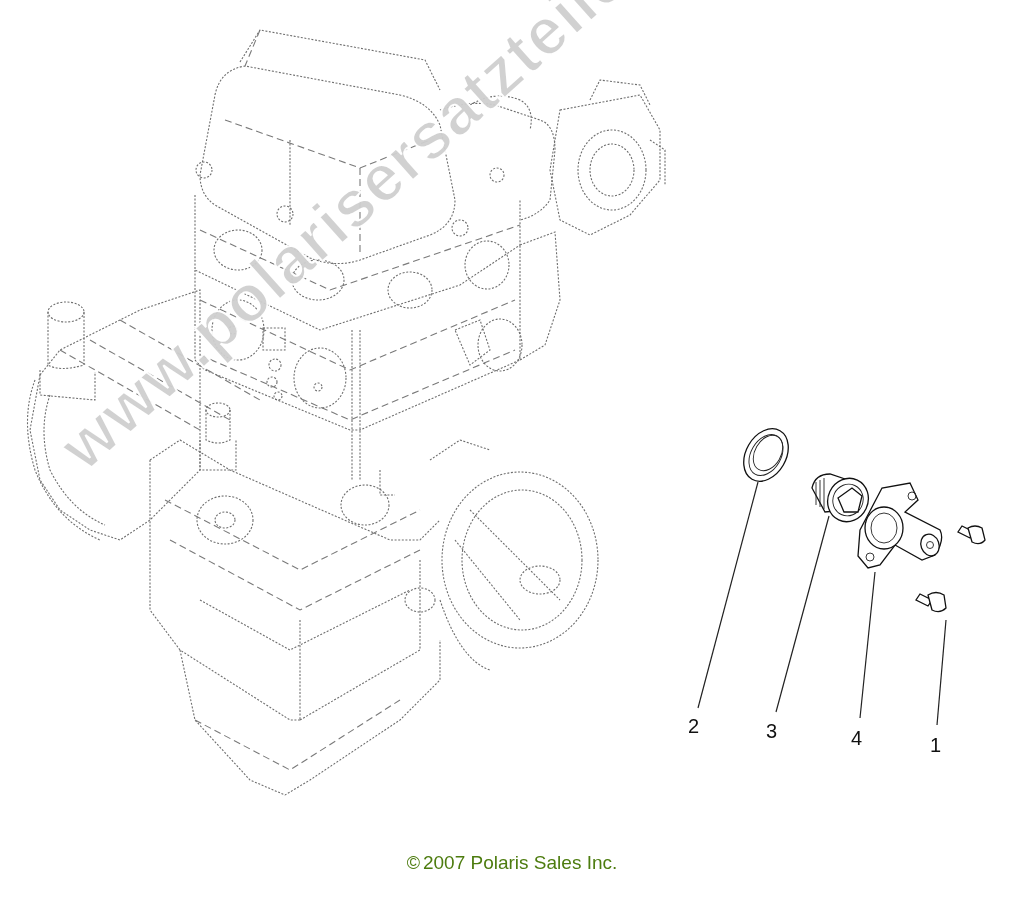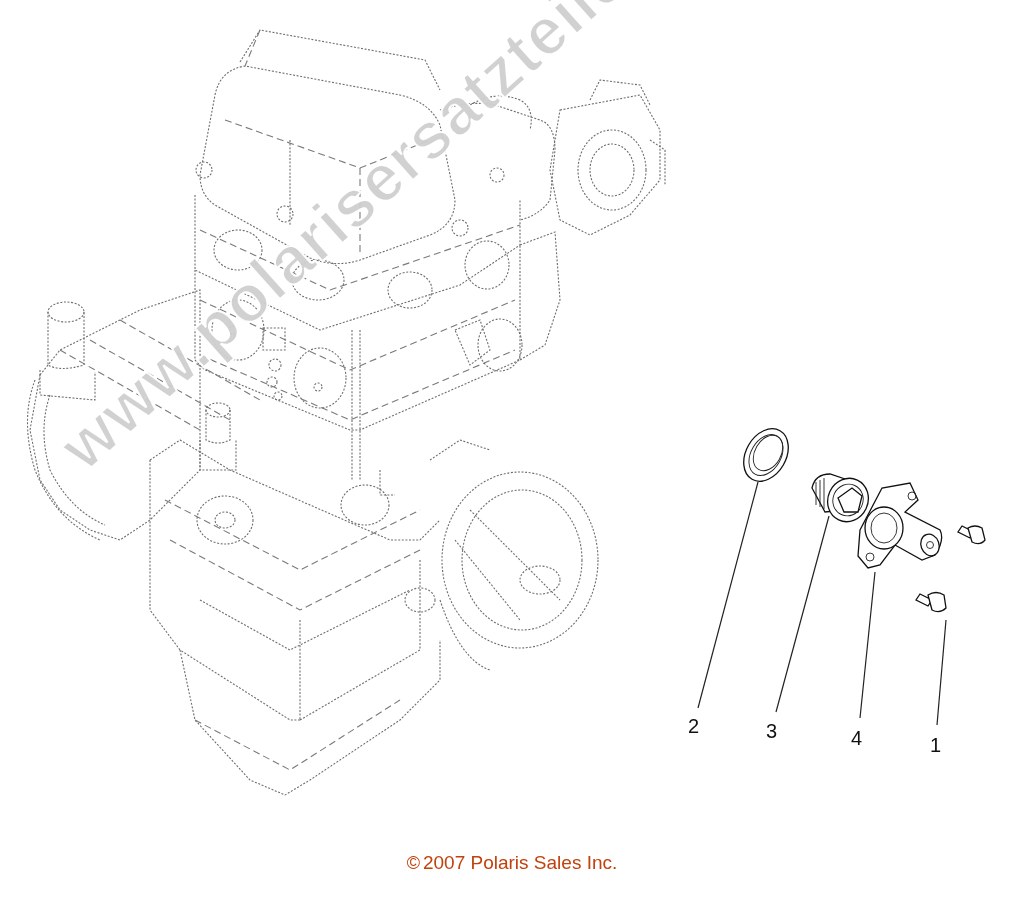--- a/index.html
+++ b/index.html
@@ -5,21 +5,21 @@
     html, body { margin: 0; padding: 0; background: #ffffff; }
     body { width: 1024px; height: 904px; position: relative; overflow: hidden; font-family: "Liberation Sans", sans-serif; }
     #stage { position: absolute; left: 0; top: 0; width: 1024px; height: 904px; }
     .phantom { fill: none; stroke: #6e6e6e; stroke-width: 1.1; stroke-dasharray: 2 1.6; }
     .phantom-long { fill: none; stroke: #7a7a7a; stroke-width: 1.1; stroke-dasharray: 7 4; }
     .part { fill: #ffffff; stroke: #111111; stroke-width: 1.3; }
     .part-thin { fill: none; stroke: #222222; stroke-width: 0.9; }
     .leader { stroke: #222222; stroke-width: 1.2; fill: none; }
     .callout { position: absolute; font-size: 20px; color: #111111; line-height: 1; }
     .watermark { position: absolute; left: 70px; top: 418px; font-family: "Liberation Sans", sans-serif; font-weight: bold; font-size: 66px; letter-spacing: 1px; color: #cfcfcf; -webkit-text-stroke: 2px #ffffff; transform-origin: 0 50%; transform: rotate(-41.8deg); white-space: nowrap; opacity: 0.95; pointer-events: none; }
-    .copyright { position: absolute; left: 0; width: 1024px; top: 852px; text-align: center; font-size: 19px; color: #c2410c; }
+    .copyright { position: absolute; left: 0; width: 1024px; top: 852px; text-align: center; font-size: 19px; color: #4d7c0f; }
     .copyright .c-mark { font-size: 18px; margin-right: 3px; }
   </style>
 </head>
 <body>
 
 <div id="stage">
   <svg width="1024" height="904" viewBox="0 0 1024 904">
 
     <g>
 

